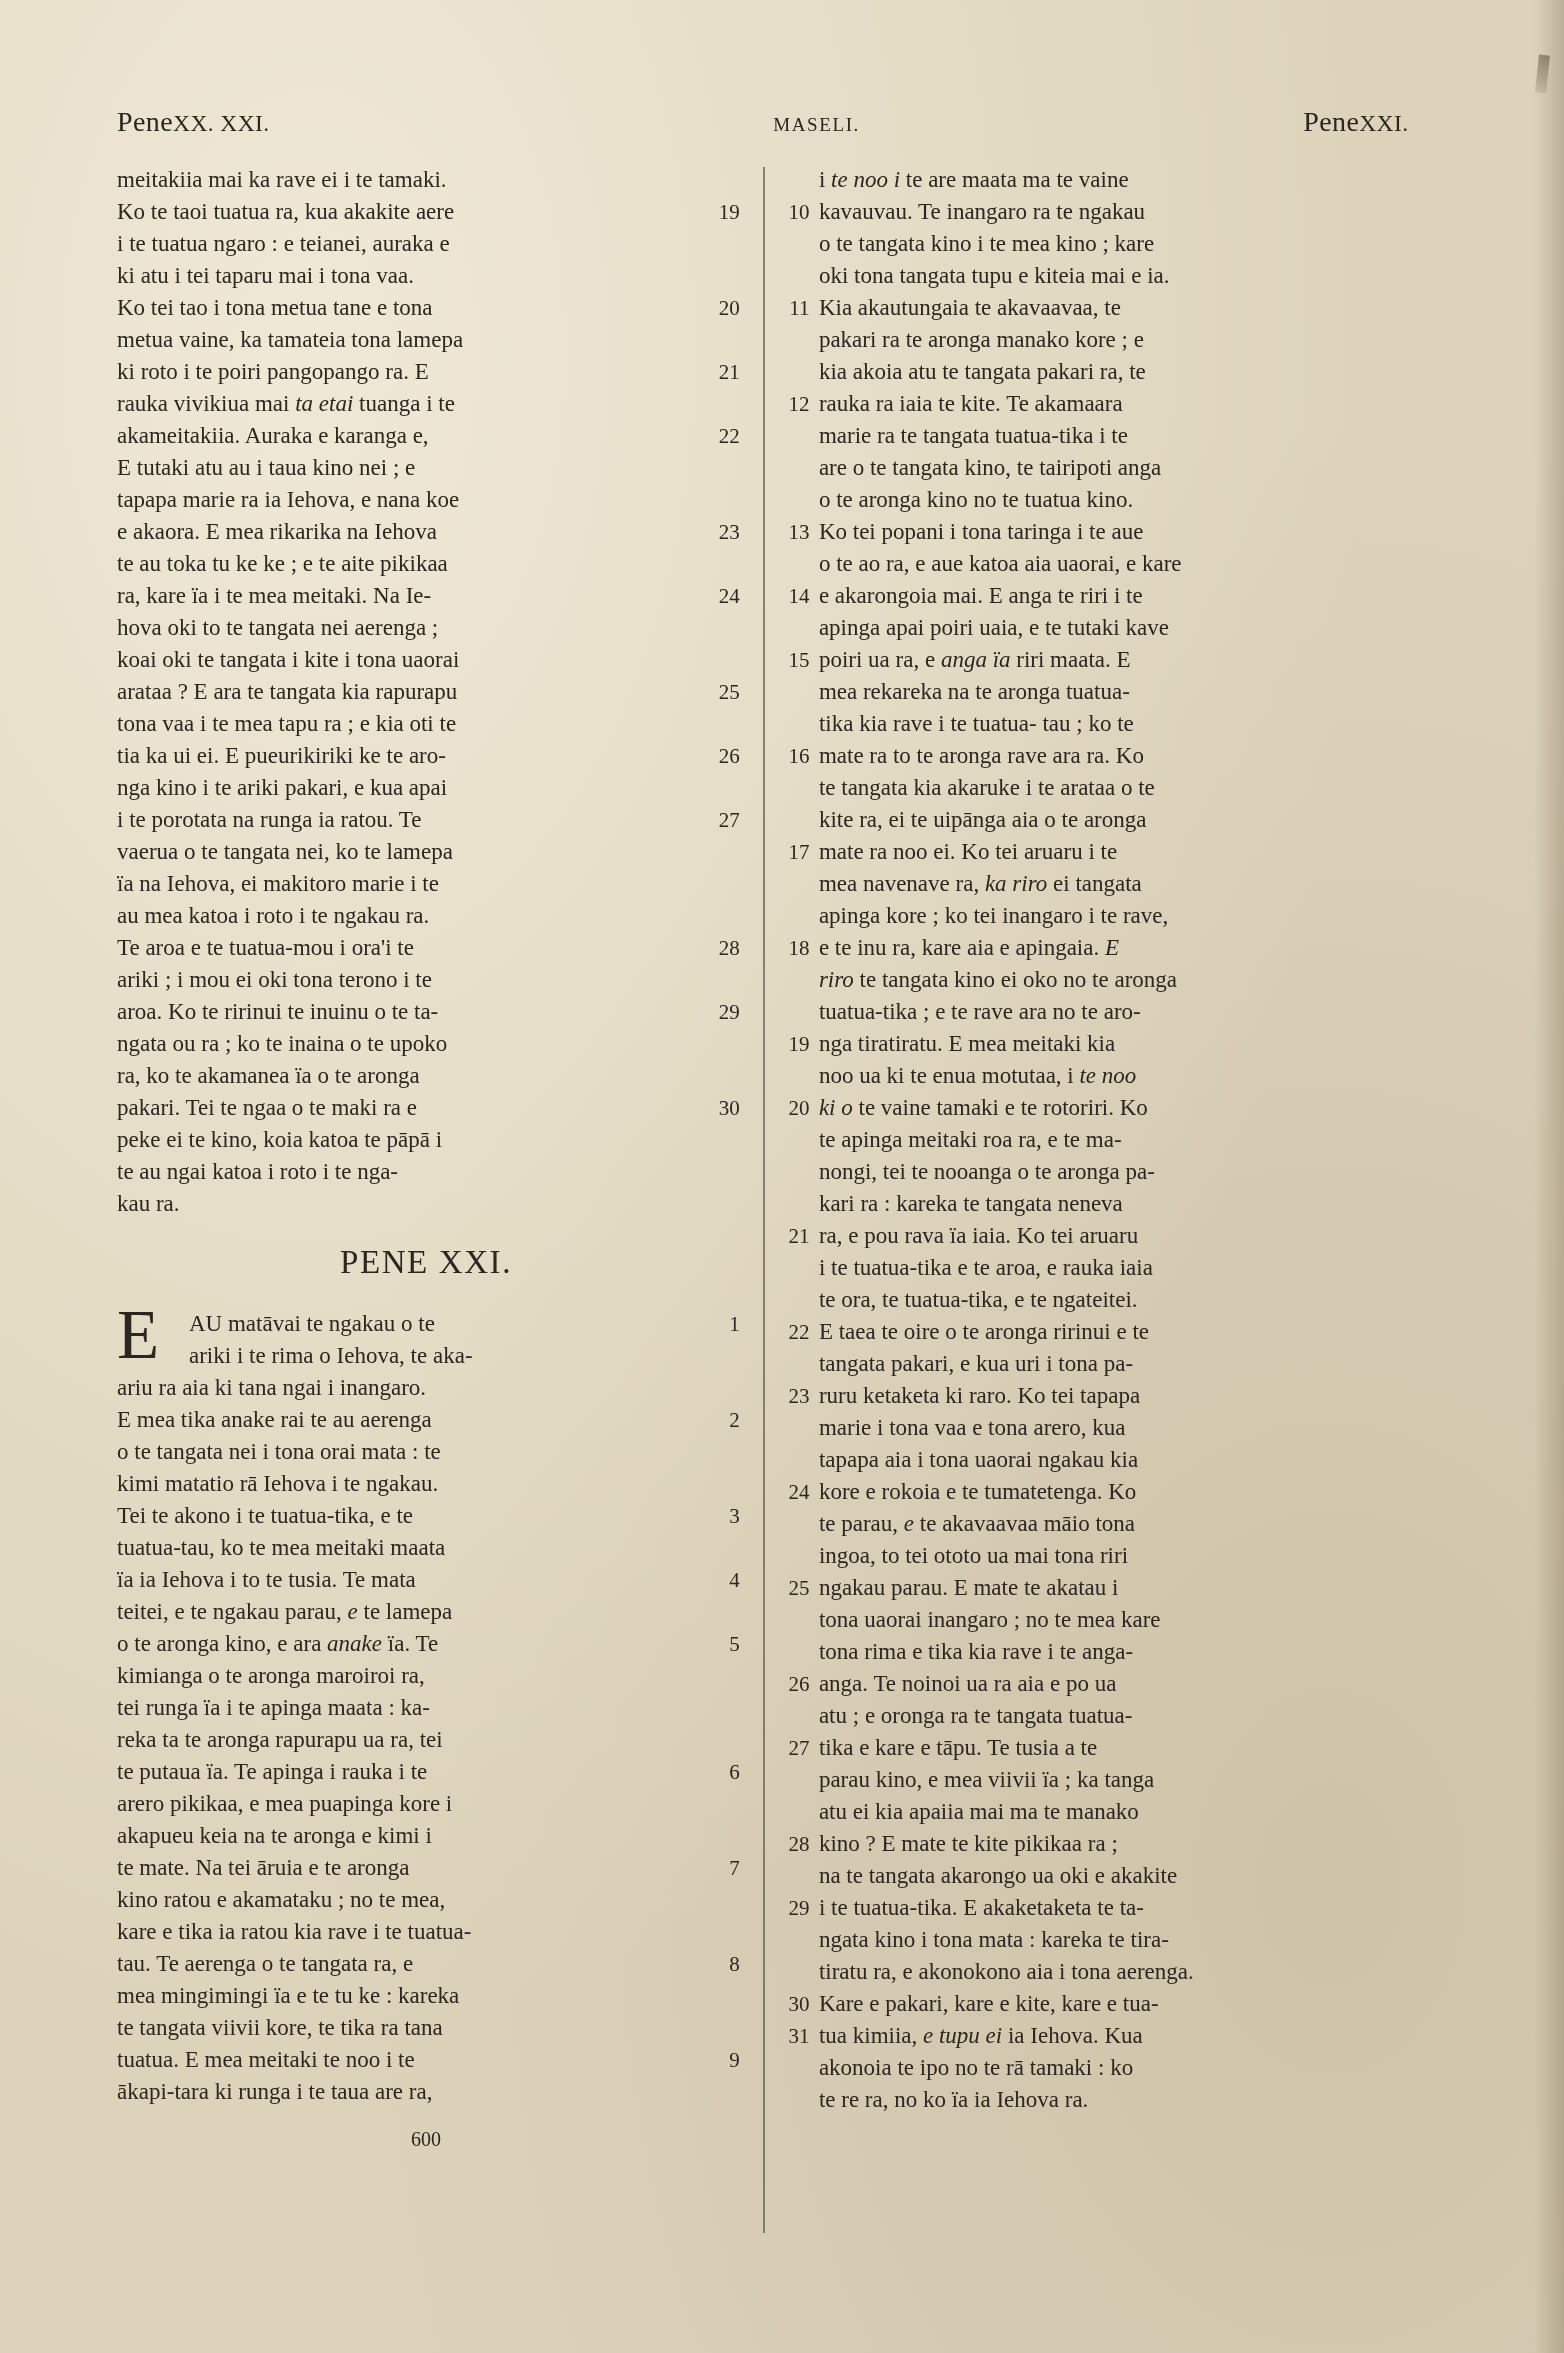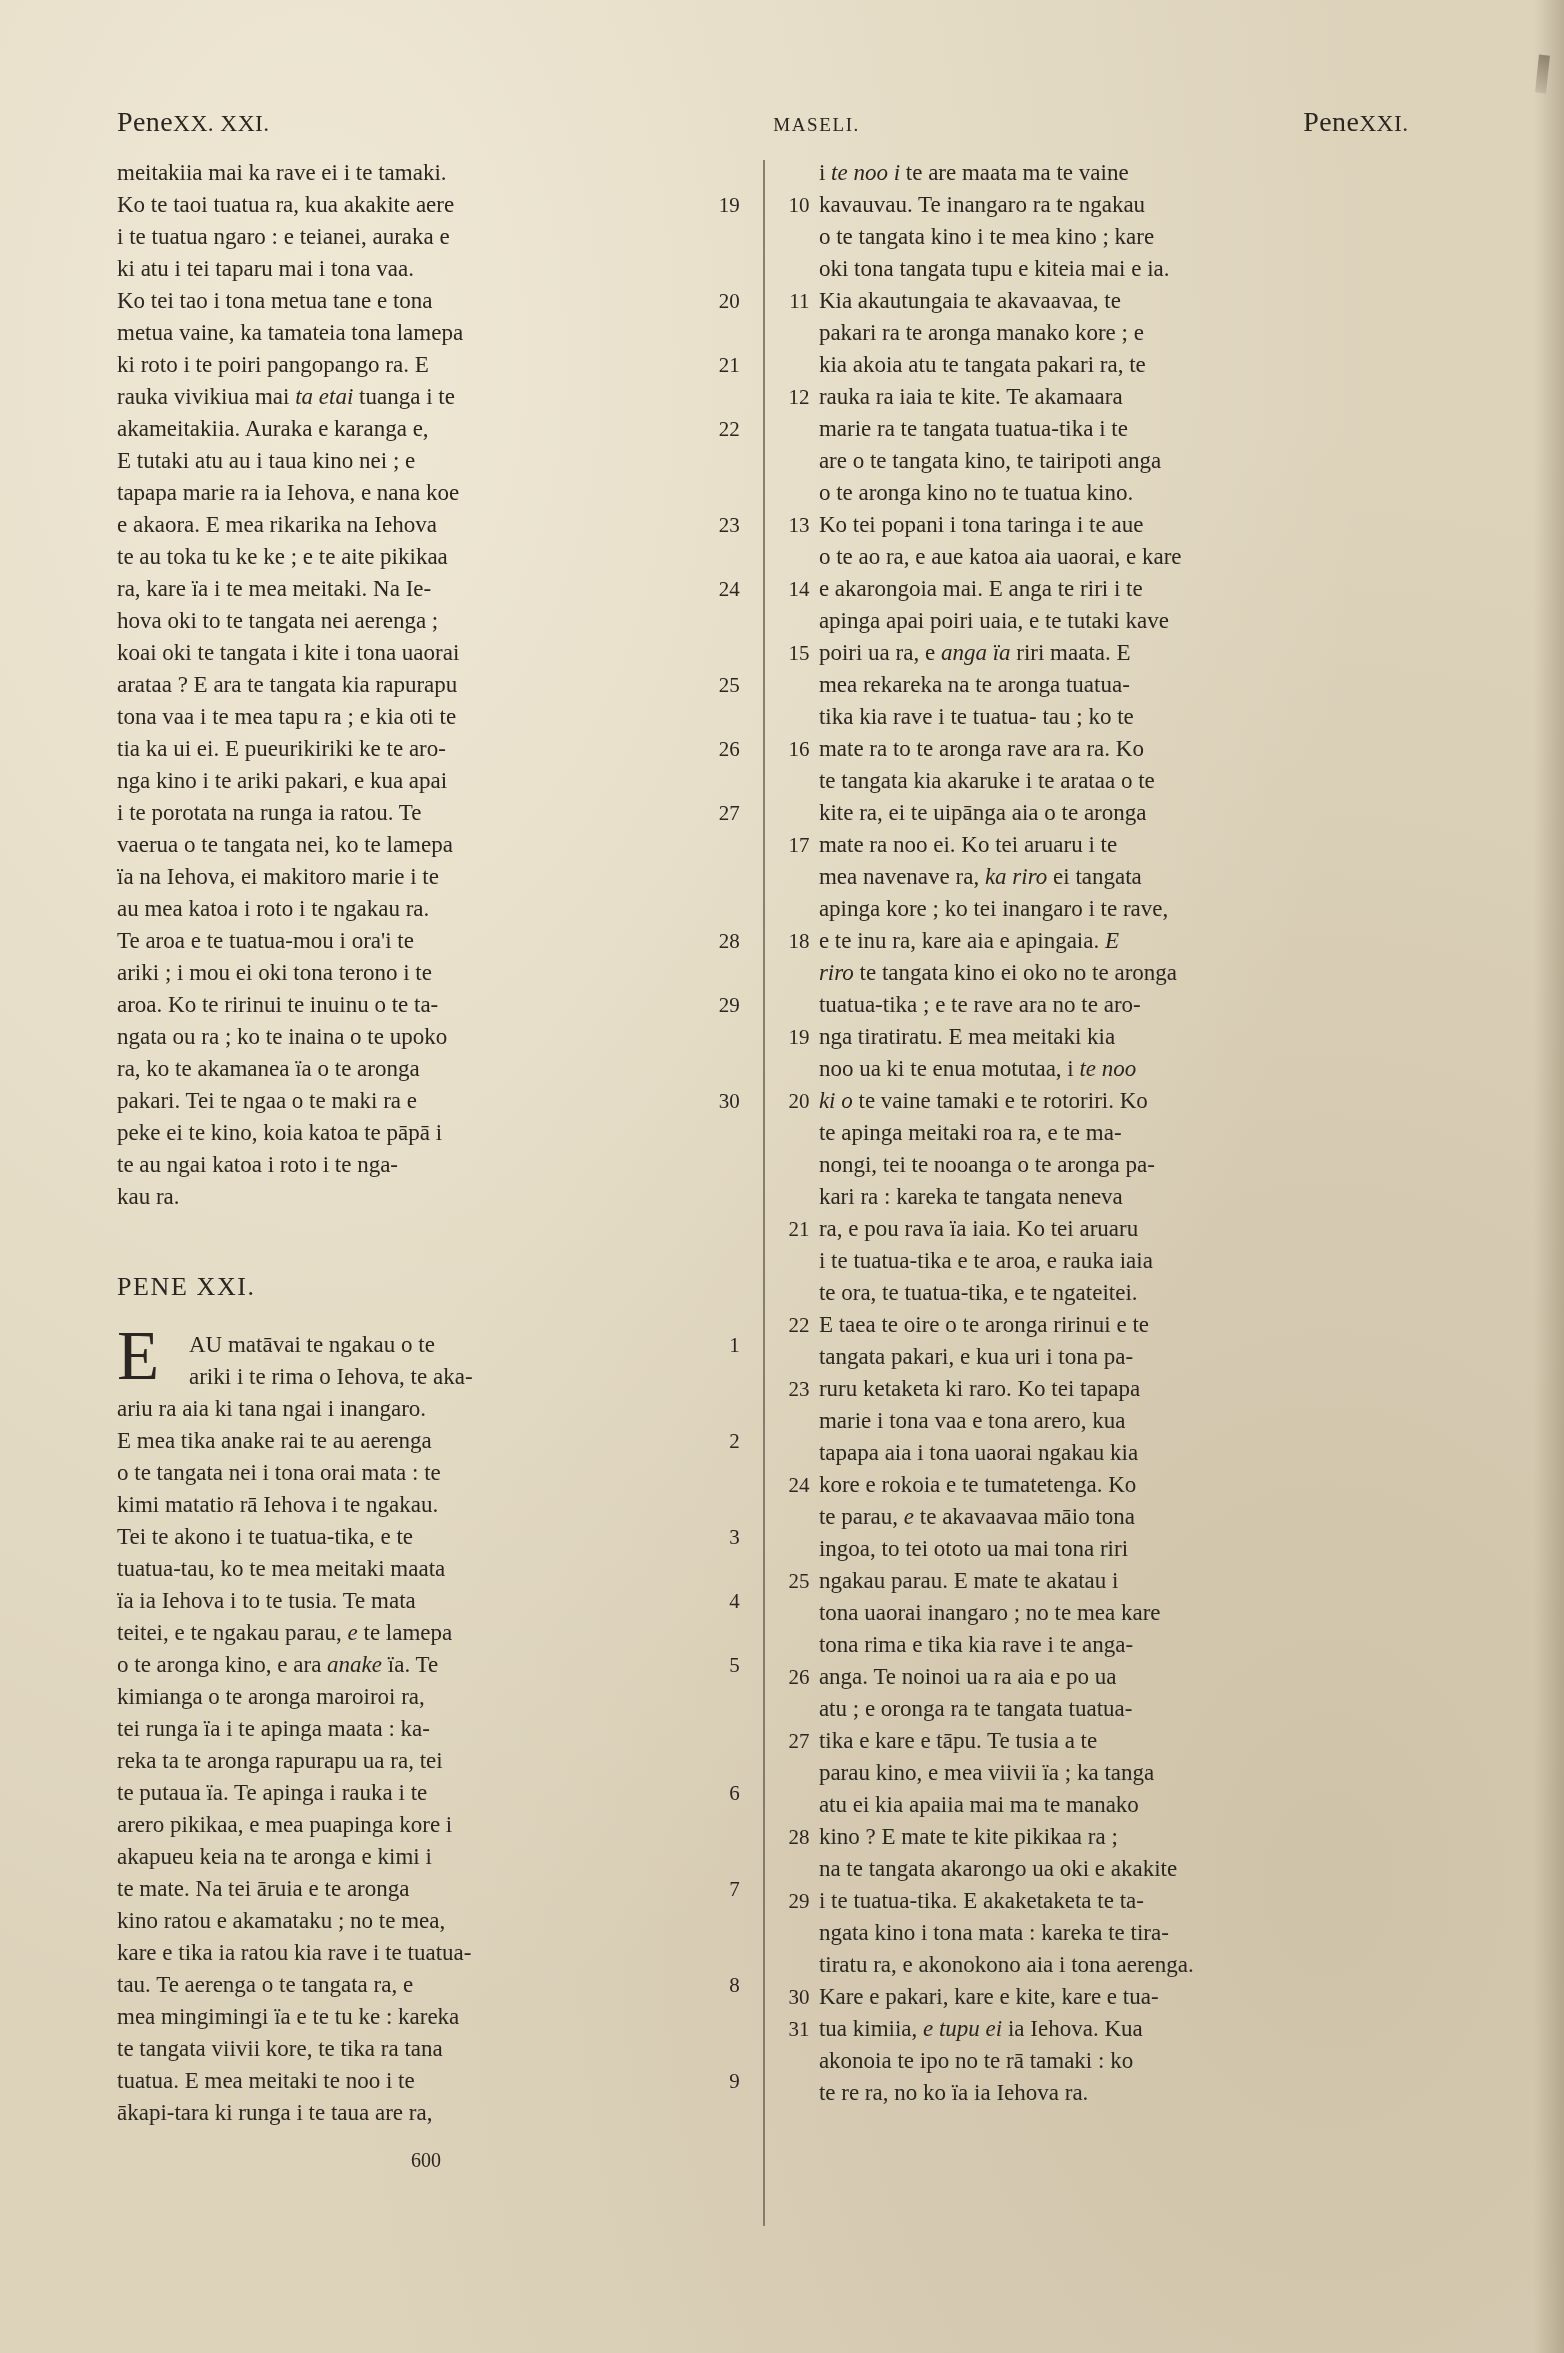--- a/index.html
+++ b/index.html
@@ -48,21 +48,21 @@
     left: 117px;
     top: 106px;
     width: 1315px;
   }
 
   
   .runhead {
     display: flex;
     align-items: baseline;
     width: 100%;
-    margin-bottom: 19px;
+    margin-bottom: 26px;
     gap: 44px;
   }
   .runhead .left {
     width: 40%;
     text-align: left;
     font-size: 23.5px;
     letter-spacing: 0.4px;
   }
   .runhead .center {
     width: 27%;
@@ -139,23 +139,24 @@
   }
   .rrow .rtxt {
     flex: 1 1 auto;
     white-space: nowrap;
   }
 
   em { font-style: italic; }
 
   
   .chapter-head {
-    font-size: 26px;
+    text-align: center;
+    font-size: 33px;
     letter-spacing: 1.6px;
-    margin: 59px 0 27px 0;
+    margin: 24px 0 27px 0;
   }
 
   
   .dropcap-block {
     position: relative;
   }
   .dropcap {
     position: absolute;
     left: 0;
     top: -3.1px;

